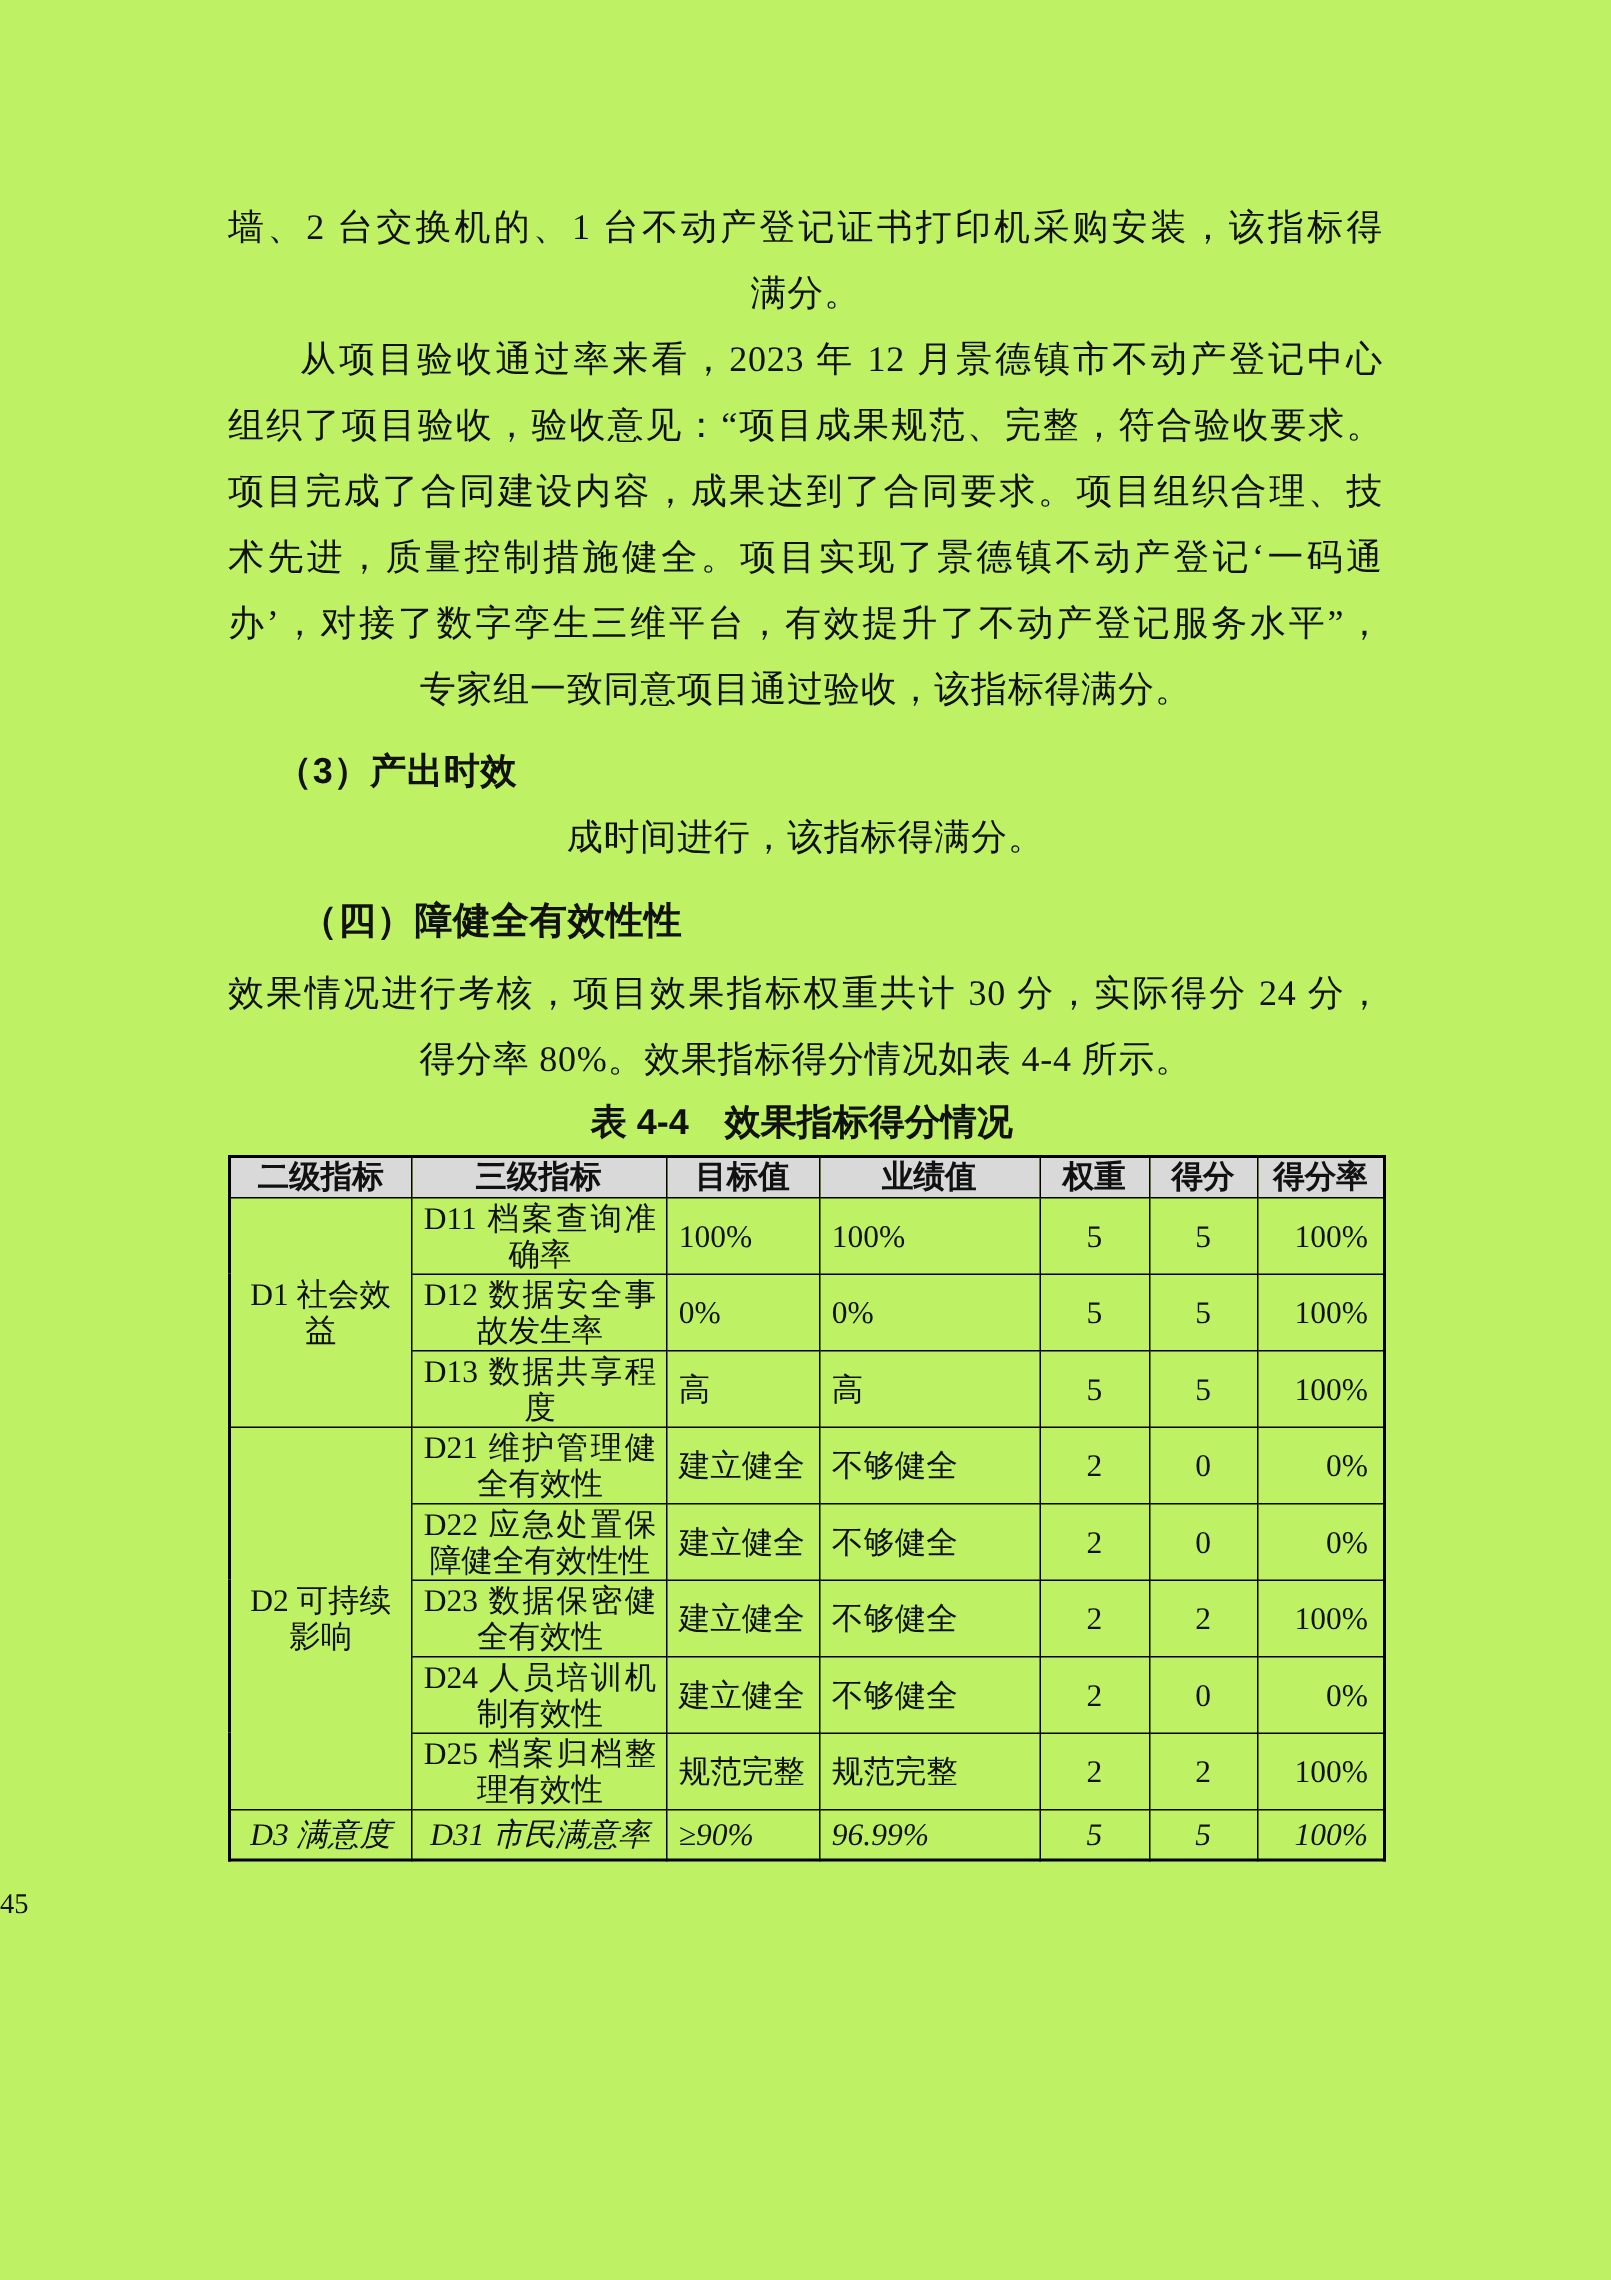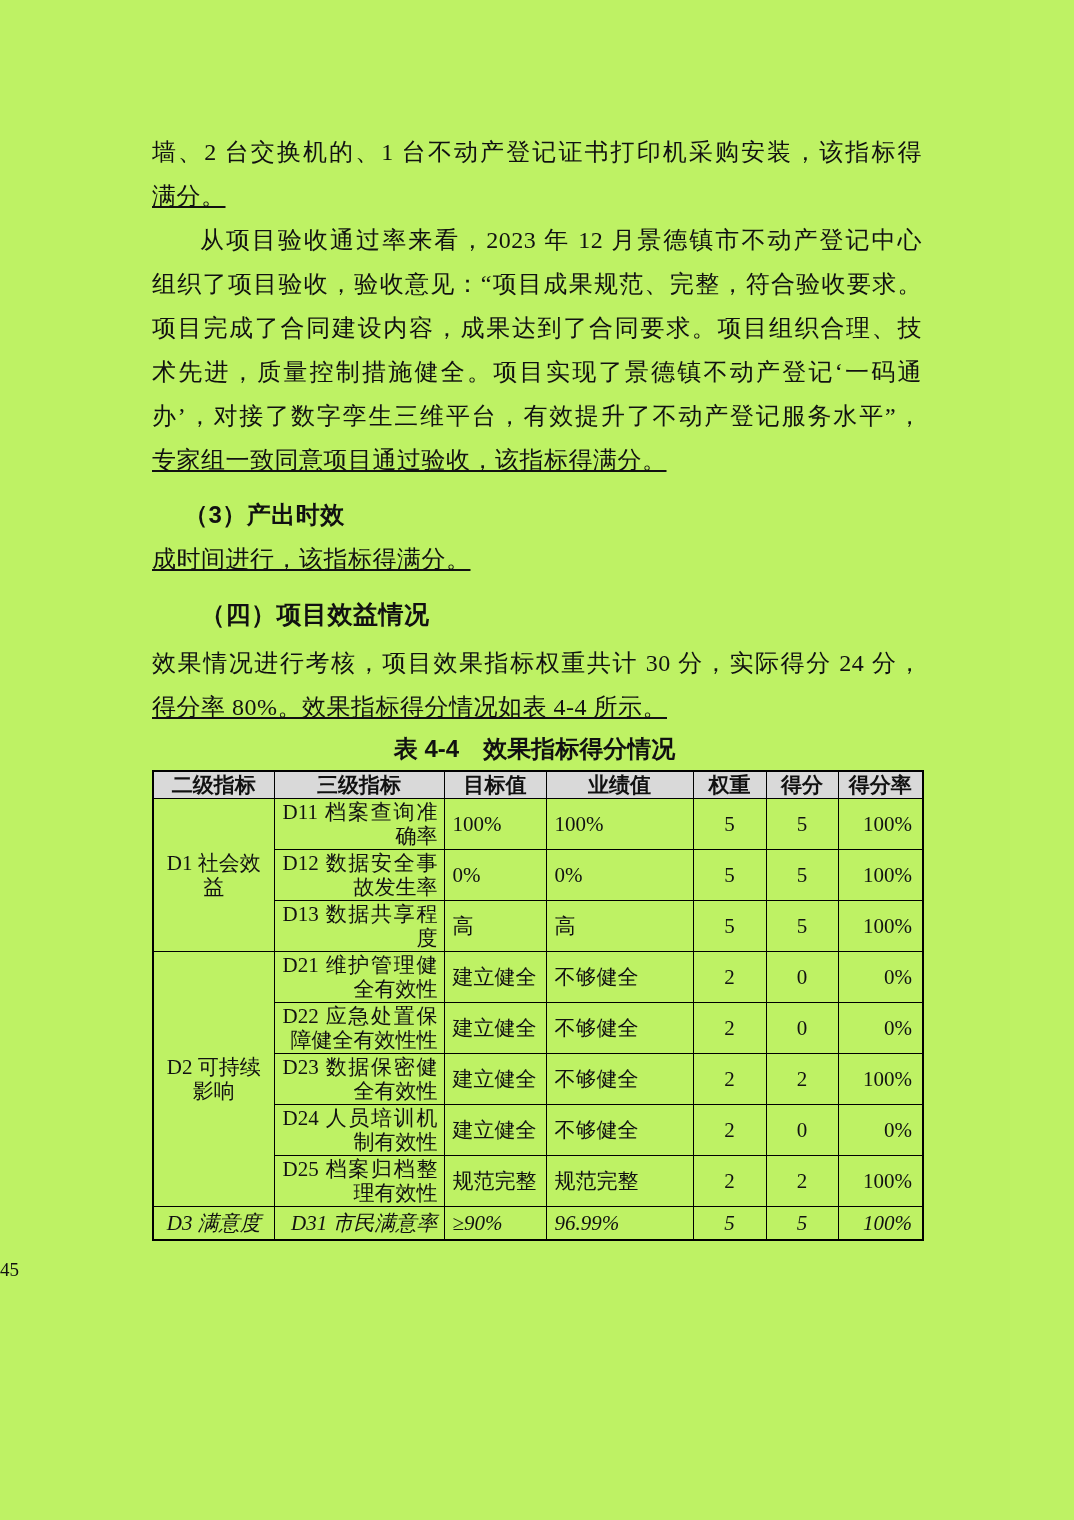--- a/index.html
+++ b/index.html
@@ -19,21 +19,21 @@
   }
   .line {
     font-size:24px;
     line-height:44px;
     color:#111;
     letter-spacing:0.5px;
   }
   
   .fl { text-align:justify; text-align-last:justify; }
   
-  .ll { text-align:left;text-decoration:underline; }
+  .ll { text-align:center; }
   
   .in { padding-left:48px; }
   .h3 {
     font-family:"Liberation Sans","DejaVu Sans",sans-serif;
     font-weight:bold;
     font-size:24px;
     line-height:44px;
     padding-left:32px;
     margin-top:11px;
     text-align:left;
@@ -77,21 +77,21 @@
     font-weight:bold;
     font-size:21px;
     text-align:center;
   }
   tr.h2l { height:51px; }
   tr.h1l { height:34px;font-style:italic; }
   td.l2 { text-align:center; padding:1px 2px; }
   td.l2 .w { display:block; text-align:center; }
   td.l3 { padding:1px 6px 1px 8px; }
   td.l3 .ja { display:block; text-align:justify; text-align-last:justify; }
-  td.l3 .jb { display:block; text-align:right; }
+  td.l3 .jb { display:block; text-align:center; }
   td.tv { text-align:left; padding-left:8px; }
   td.ct { text-align:center; }
   td.rt { text-align:right; padding-right:10px; }
   .pagenum {
     margin-top:16px;
     text-align:left;
     font-size:19px;
     line-height:26px;
     color:#111;
   }
@@ -104,21 +104,21 @@
     <div class="line fl">墙、2 台交换机的、1 台不动产登记证书打印机采购安装，该指标得</div>
     <div class="line ll">满分。</div>
     <div class="line fl in">从项目验收通过率来看，2023 年 12 月景德镇市不动产登记中心</div>
     <div class="line fl">组织了项目验收，验收意见：“项目成果规范、完整，符合验收要求。</div>
     <div class="line fl">项目完成了合同建设内容，成果达到了合同要求。项目组织合理、技</div>
     <div class="line fl">术先进，质量控制措施健全。项目实现了景德镇不动产登记‘一码通</div>
     <div class="line fl">办’，对接了数字孪生三维平台，有效提升了不动产登记服务水平”，</div>
     <div class="line ll">专家组一致同意项目通过验收，该指标得满分。</div>
     <div class="line h3">（3）产出时效</div>
     <div class="line ll">成时间进行，该指标得满分。</div>
-    <div class="line h2">（四）项目效益情况</div>
+    <div class="line h2">（四）障健全有效性性</div>
     <div class="line fl">效果情况进行考核，项目效果指标权重共计 30 分，实际得分 24 分，</div>
     <div class="line ll">得分率 80%。效果指标得分情况如表 4-4 所示。</div>
   </div>
 
   <div class="tbl-title">表 4-4　效果指标得分情况</div>
 
   <table class="score">
     <colgroup>
       <col style="width:121px">
         <col style="width:170px">

